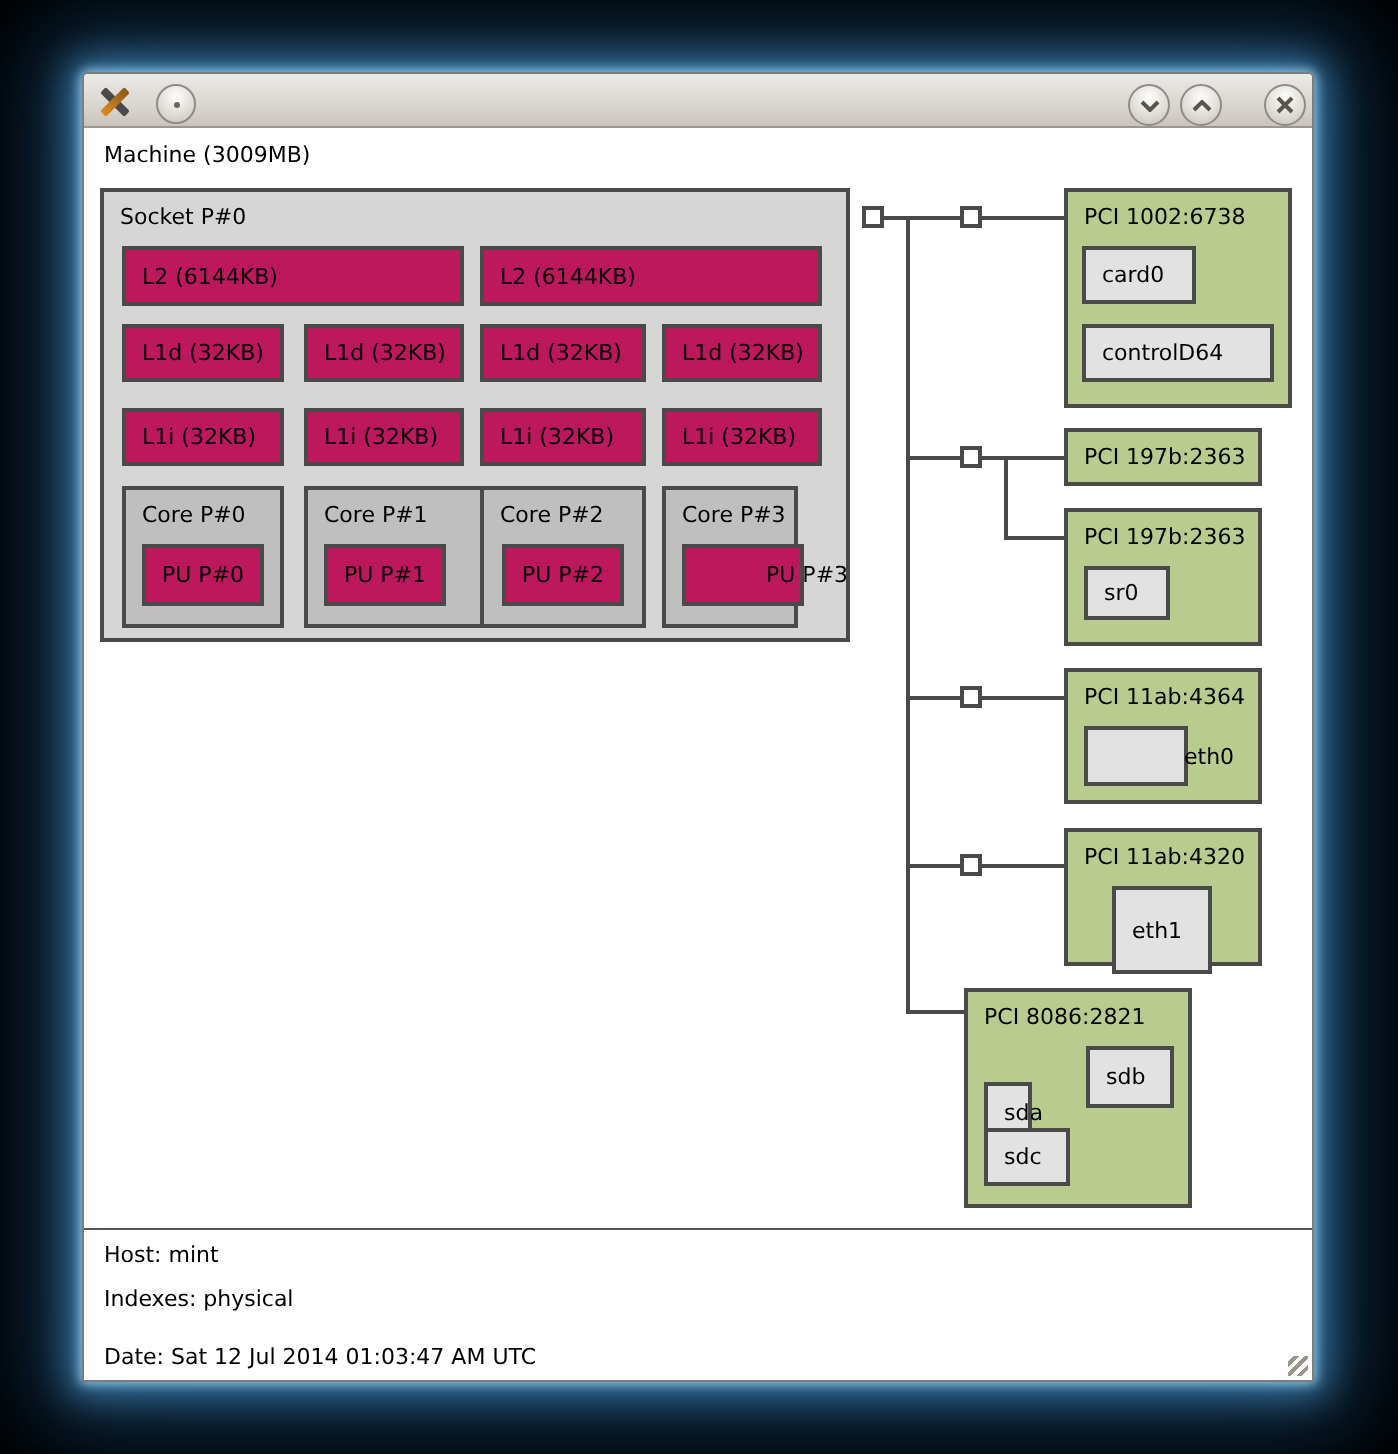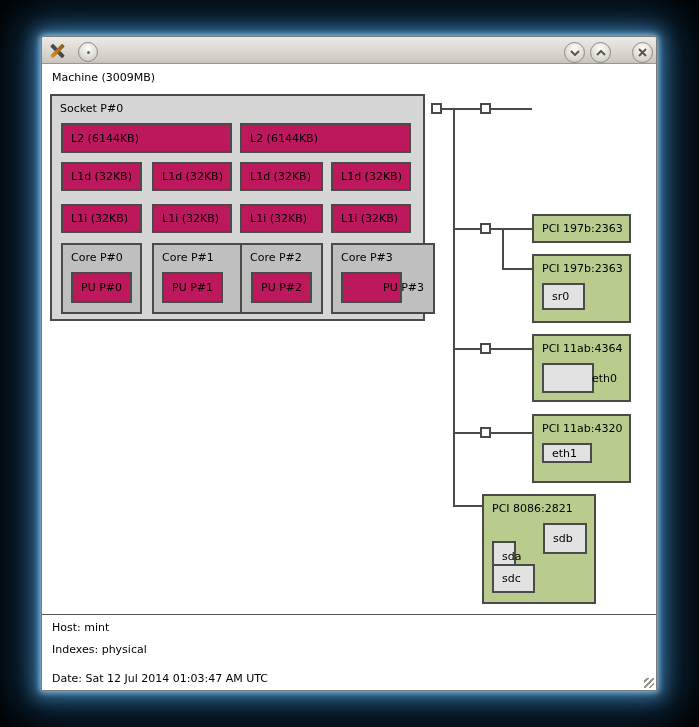--- a/index.html
+++ b/index.html
@@ -108,57 +108,62 @@
       <div class="node pu vcenter" style="left:8px;top:27px;width:61px;height:31px;">PU P#0</div>
     </div>
     <div class="node core" style="left:110px;top:179px;width:96px;height:71px;">
       <div class="lbl">Core P#1</div>
       <div class="node pu vcenter" style="left:8px;top:27px;width:61px;height:31px;">PU P#1</div>
     </div>
     <div class="node core" style="left:198px;top:179px;width:83px;height:71px;">
       <div class="lbl">Core P#2</div>
       <div class="node pu vcenter" style="left:9px;top:27px;width:61px;height:31px;">PU P#2</div>
     </div>
-    <div class="node core" style="left:289px;top:179px;width:104px;height:71px;">
+    <div class="node core" style="left:289px;top:179px;width:68px;height:71px;">
       <div class="lbl">Core P#3</div>
       <div class="node pu vcenter" style="left:8px;top:27px;width:61px;height:31px;padding-left:40px;">PU P#3</div>
     </div>
 
     <div class="vline" style="left:411px;top:44px;height:399px;"></div>
     <div class="hline" style="left:400px;top:44px;width:90px;"></div>
     <div class="hline" style="left:411px;top:164px;width:79px;"></div>
     <div class="vline" style="left:460px;top:164px;height:42px;"></div>
     <div class="hline" style="left:460px;top:204px;width:30px;"></div>
     <div class="hline" style="left:411px;top:284px;width:79px;"></div>
     <div class="hline" style="left:411px;top:368px;width:79px;"></div>
     <div class="hline" style="left:411px;top:441px;width:31px;"></div>
     <div class="sq" style="left:389px;top:39px;"></div>
     <div class="sq" style="left:438px;top:39px;"></div>
     <div class="sq" style="left:438px;top:159px;"></div>
     <div class="sq" style="left:438px;top:279px;"></div>
     <div class="sq" style="left:438px;top:363px;"></div>
 
+    <div class="node pci" style="left:490px;top:30px;width:114px;height:110px;">
+      <div class="lbl">PCI 1002:6738</div>
+      <div class="node osdev vcenter" style="left:7px;top:27px;width:57px;height:29px;">card0</div>
+      <div class="node osdev vcenter" style="left:7px;top:66px;width:96px;height:29px;">controlD64</div>
+    </div>
 
     <div class="node pci" style="left:490px;top:150px;width:99px;height:29px;">
       <div class="lbl" style="top:6px;">PCI 197b:2363</div>
     </div>
 
     <div class="node pci" style="left:490px;top:190px;width:99px;height:69px;">
       <div class="lbl">PCI 197b:2363</div>
       <div class="node osdev vcenter" style="left:8px;top:27px;width:43px;height:27px;">sr0</div>
     </div>
 
     <div class="node pci" style="left:490px;top:270px;width:99px;height:68px;">
       <div class="lbl">PCI 11ab:4364</div>
       <div class="node osdev vcenter" style="left:8px;top:27px;width:50px;height:30px;padding-left:48px;">eth0</div>
     </div>
 
     <div class="node pci" style="left:490px;top:350px;width:99px;height:69px;">
       <div class="lbl">PCI 11ab:4320</div>
-      <div class="node osdev vcenter" style="left:8px;top:27px;width:50px;height:20px;">eth1</div>
+      <div class="node osdev vcenter" style="left:22px;top:27px;width:50px;height:44px;">eth1</div>
     </div>
 
     <div class="node pci" style="left:440px;top:430px;width:114px;height:110px;">
       <div class="lbl">PCI 8086:2821</div>
       <div class="node osdev vcenter" style="left:8px;top:27px;width:24px;height:31px;margin-top:18px;">sda</div>
       <div class="node osdev vcenter" style="left:59px;top:27px;width:44px;height:31px;">sdb</div>
       <div class="node osdev vcenter" style="left:8px;top:68px;width:43px;height:29px;">sdc</div>
     </div>
 
     <div class="legend-sep"></div>

